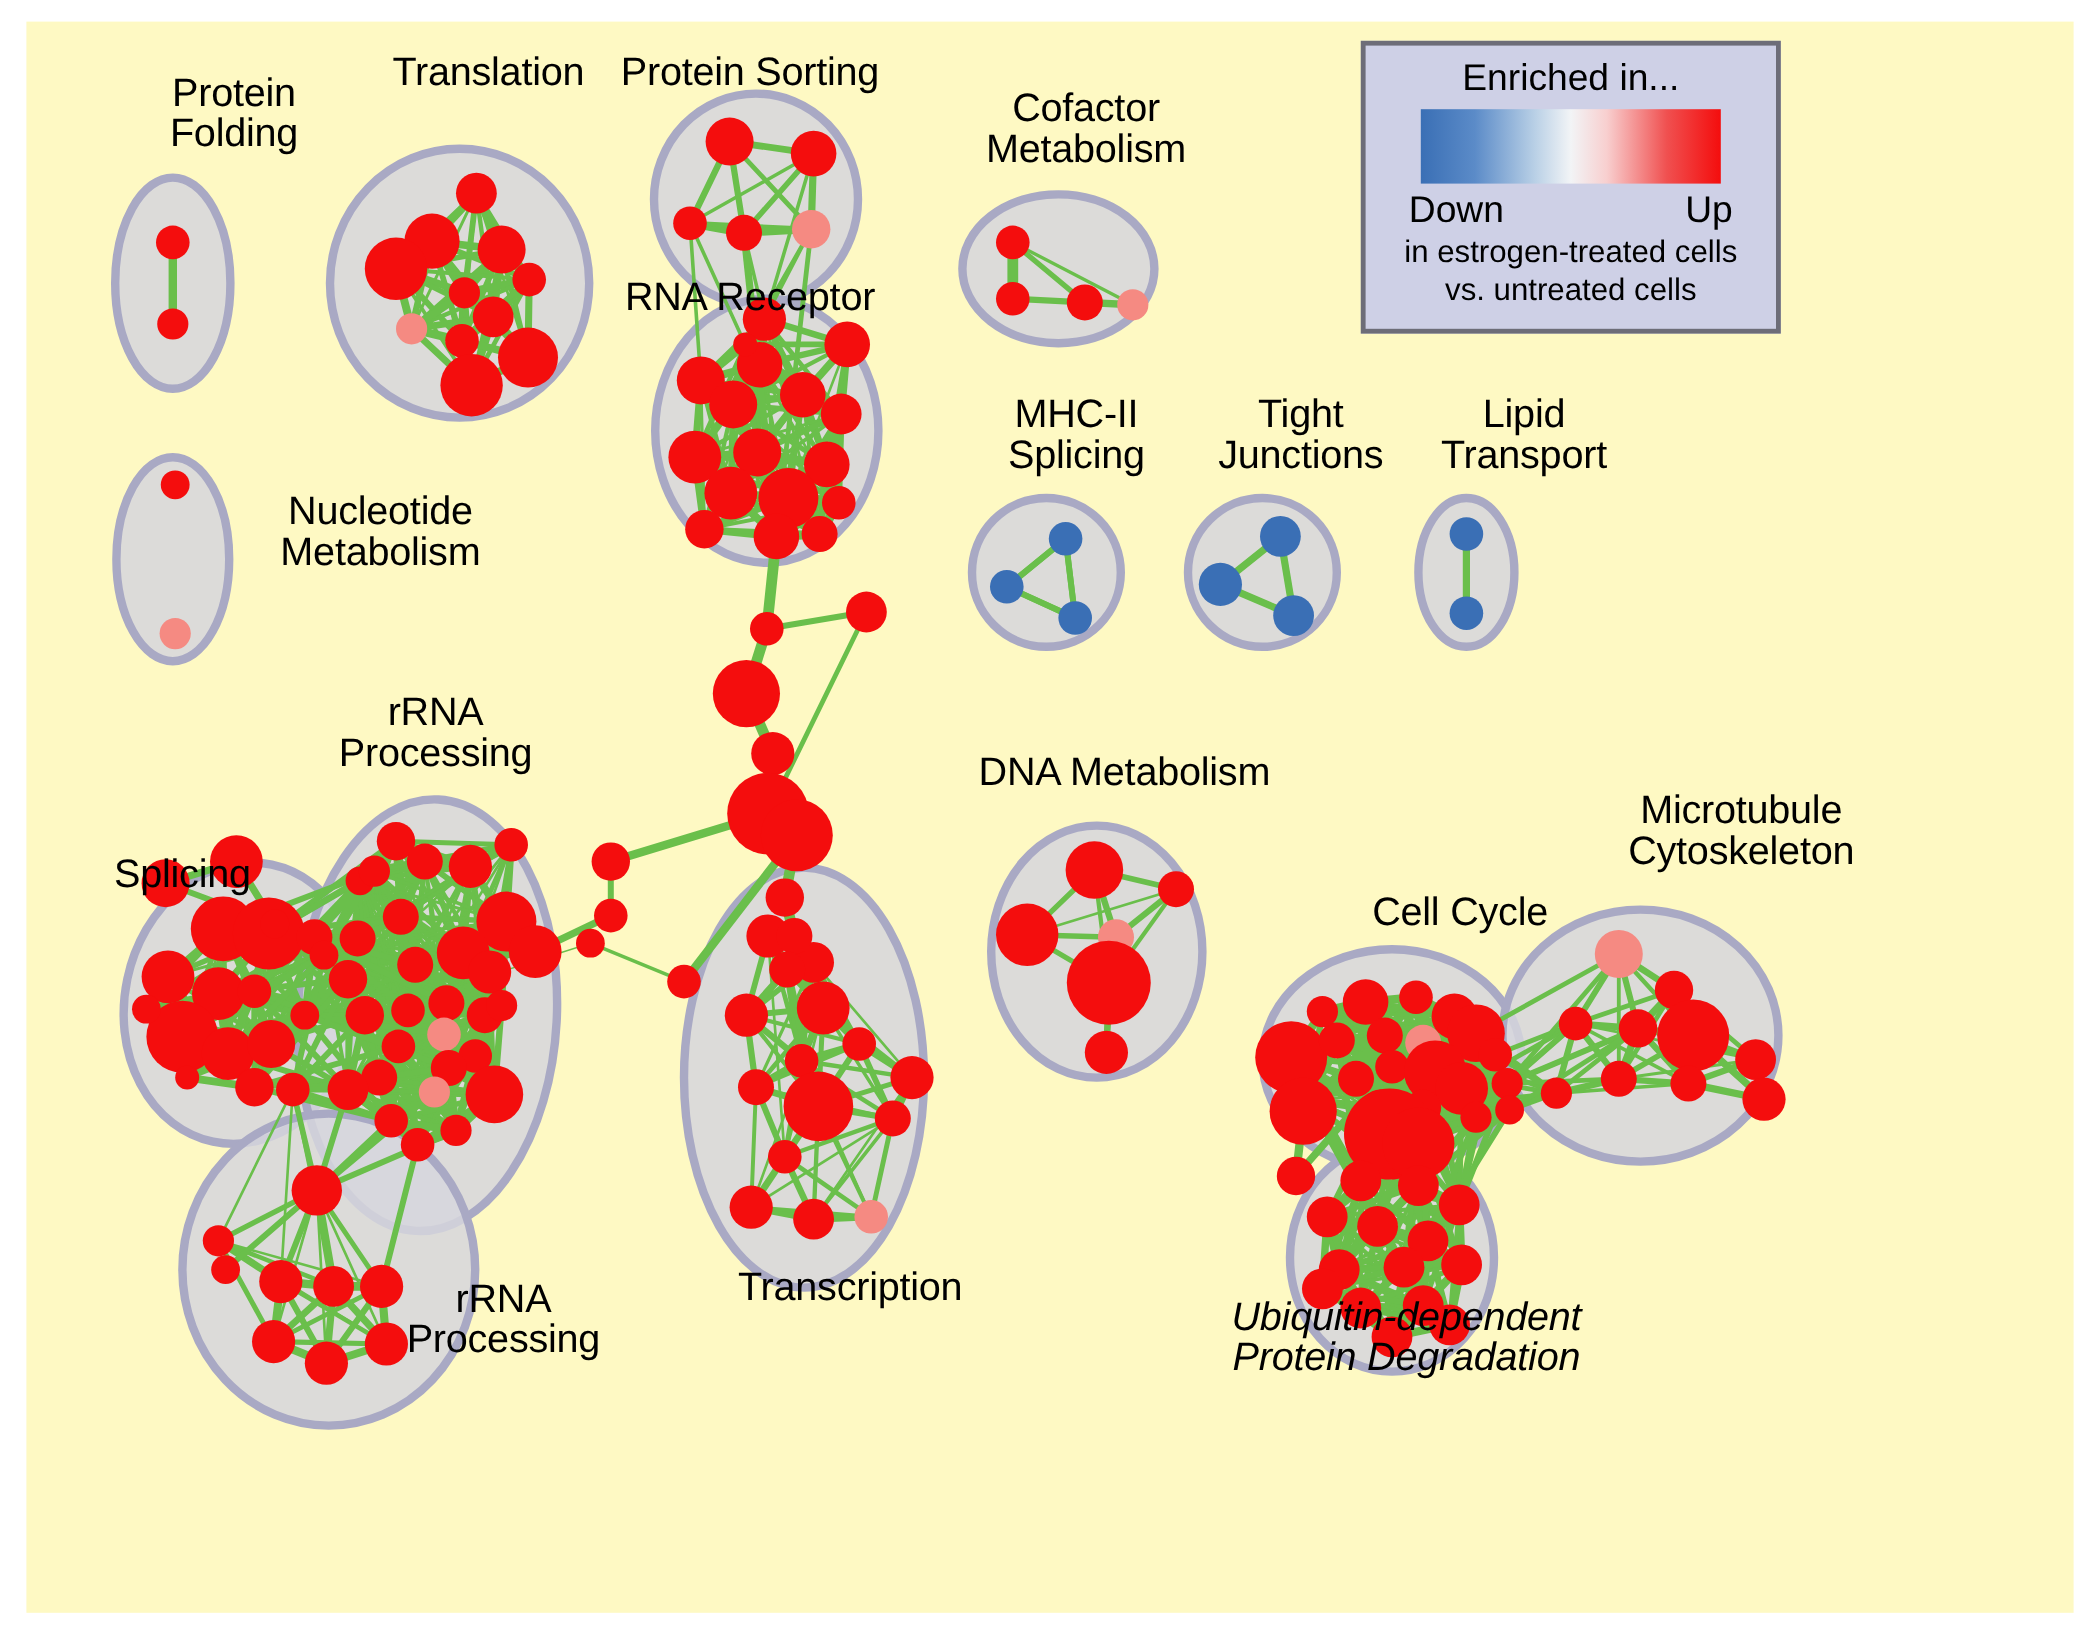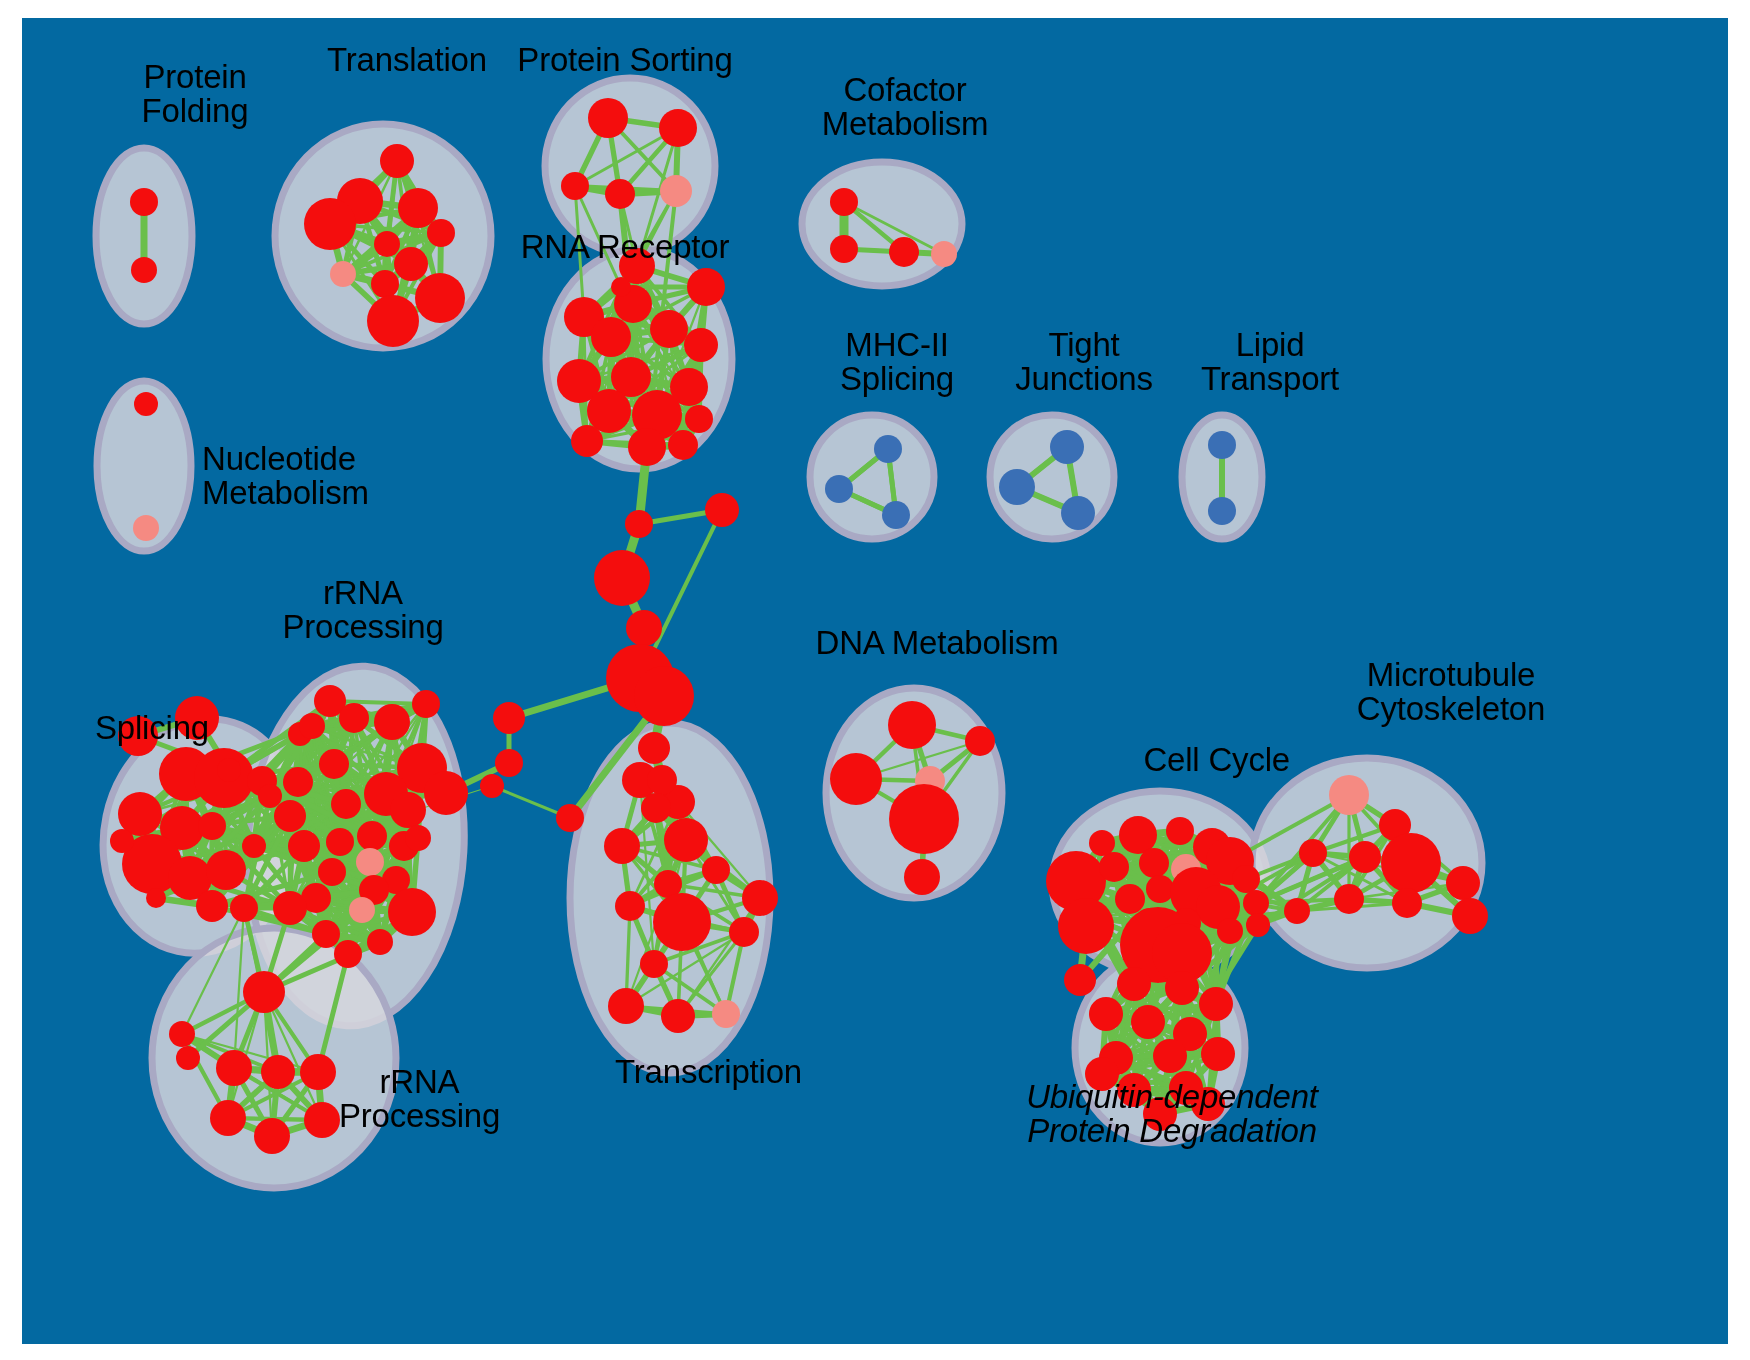--- a/index.html
+++ b/index.html
@@ -4,21 +4,21 @@
 <title>Enrichment Map Network</title>
 <style>
   html,body{margin:0;padding:0;background:#ffffff;}
   body{
     font-family:"Liberation Sans", sans-serif;
     width:1750px;height:1360px;overflow:hidden;position:relative;
   }
   #stage{position:absolute;left:0;top:0;width:1750px;height:1360px;background:#ffffff;}
   #canvasArea{
     position:absolute;left:22px;top:18px;width:1706px;height:1326px;
-    background:#0369a1;
+    background:#fef9c3;
   }
   svg.net{position:absolute;left:0;top:0;width:1706px;height:1326px;display:block;}
   .cluster-hull{fill:#d6d6dd;fill-opacity:0.85;stroke:#a9a9c4;stroke-width:7;}
   .edge{stroke:#6abf4b;stroke-linecap:round;}
   .node{stroke:none;}
   .cluster-label{
     position:absolute;color:#000;font-size:33px;line-height:1.03;
     font-family:"Liberation Sans", sans-serif;white-space:pre-line;
     text-align:center;letter-spacing:-0.2px;
   }
@@ -1458,21 +1458,21 @@
     </svg>
 
     <div id="labels">
         <div class="cluster-label" style="left: 78px; top: 42px; width: 190px; text-align: center;">Protein
 Folding</div>
         <div class="cluster-label" style="left: 270px; top: 25px; width: 230px; text-align: center;">Translation</div>
         <div class="cluster-label" style="left: 478px; top: 25px; width: 250px; text-align: center;">Protein Sorting</div>
         <div class="cluster-label" style="left: 478px; top: 212px; width: 250px; text-align: center;">RNA Receptor</div>
         <div class="cluster-label" style="left: 768px; top: 55px; width: 230px; text-align: center;">Cofactor
 Metabolism</div>
-        <div class="cluster-label" style="left: 180px; top: 424px; width: 230px; text-align: left;">Nucleotide
+        <div class="cluster-label" style="left: 180px; top: 391px; width: 230px; text-align: center;">Nucleotide
 Metabolism</div>
         <div class="cluster-label" style="left: 775px; top: 310px; width: 200px; text-align: center;">MHC-II
 Splicing</div>
         <div class="cluster-label" style="left: 962px; top: 310px; width: 200px; text-align: center;">Tight
 Junctions</div>
         <div class="cluster-label" style="left: 1148px; top: 310px; width: 200px; text-align: center;">Lipid
 Transport</div>
         <div class="cluster-label" style="left: 236px; top: 558px; width: 210px; text-align: center;">rRNA
 Processing</div>
         <div class="cluster-label" style="left: 40px; top: 693px; width: 180px; text-align: center;">Splicing</div>
@@ -1480,15 +1480,25 @@
 Processing</div>
         <div class="cluster-label" style="left: 540px; top: 1037px; width: 240px; text-align: right;">Transcription</div>
         <div class="cluster-label" style="left: 785px; top: 608px; width: 260px; text-align: center;">DNA Metabolism</div>
         <div class="cluster-label" style="left: 1068px; top: 725px; width: 200px; text-align: right;">Cell Cycle</div>
         <div class="cluster-label" style="left: 1304px; top: 640px; width: 250px; ">Microtubule
 Cytoskeleton</div>
         <div class="cluster-label" style="left: 950px; top: 1062px; width: 400px; text-align: center; font-style: italic;">Ubiquitin-dependent
 Protein Degradation</div>
       </div>
 
+    <div id="legend" style="left: 1112px; top: 16px; width: 350px; height: 244px;">
+      <div class="legend-title">Enriched in...</div>
+      <div class="gradient-bar"></div>
+      <div class="ends">
+        <span>Down</span>
+        <span>Up</span>
+      </div>
+      <div class="sub">in estrogen-treated cells</div>
+      <div class="sub">vs. untreated cells</div>
+    </div>
 
   </div>
 </div>
 
 </body></html>

